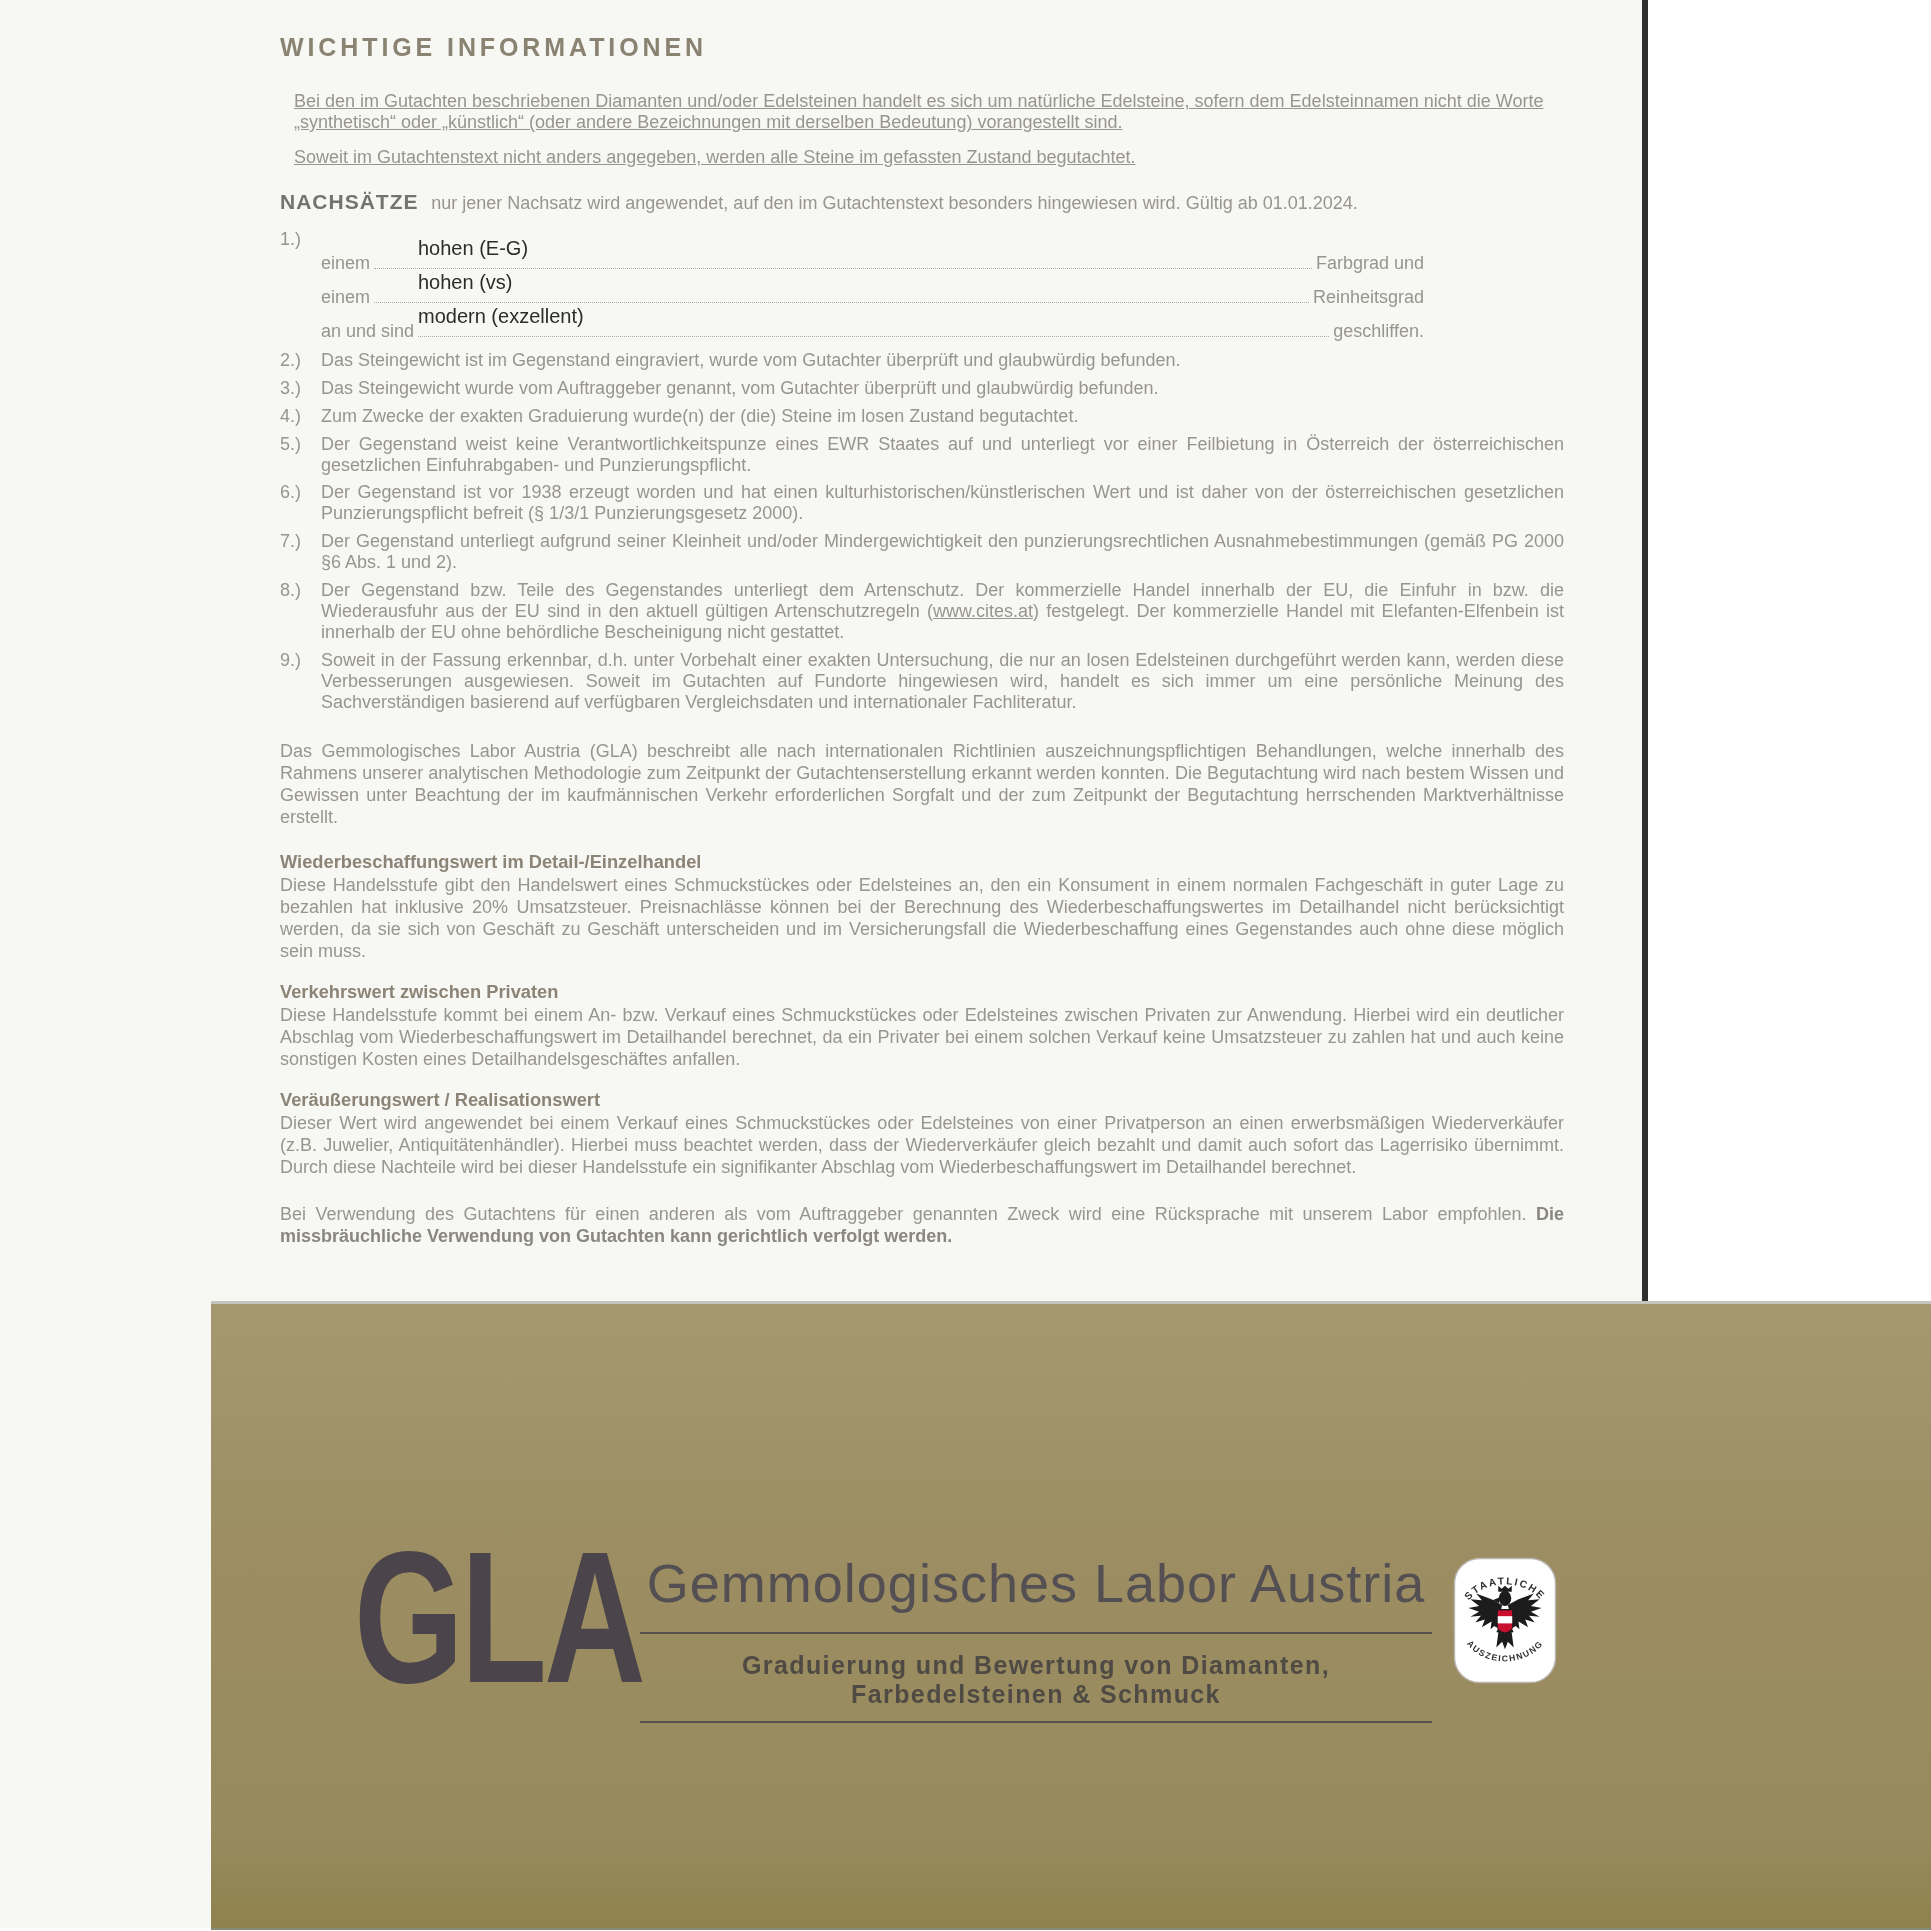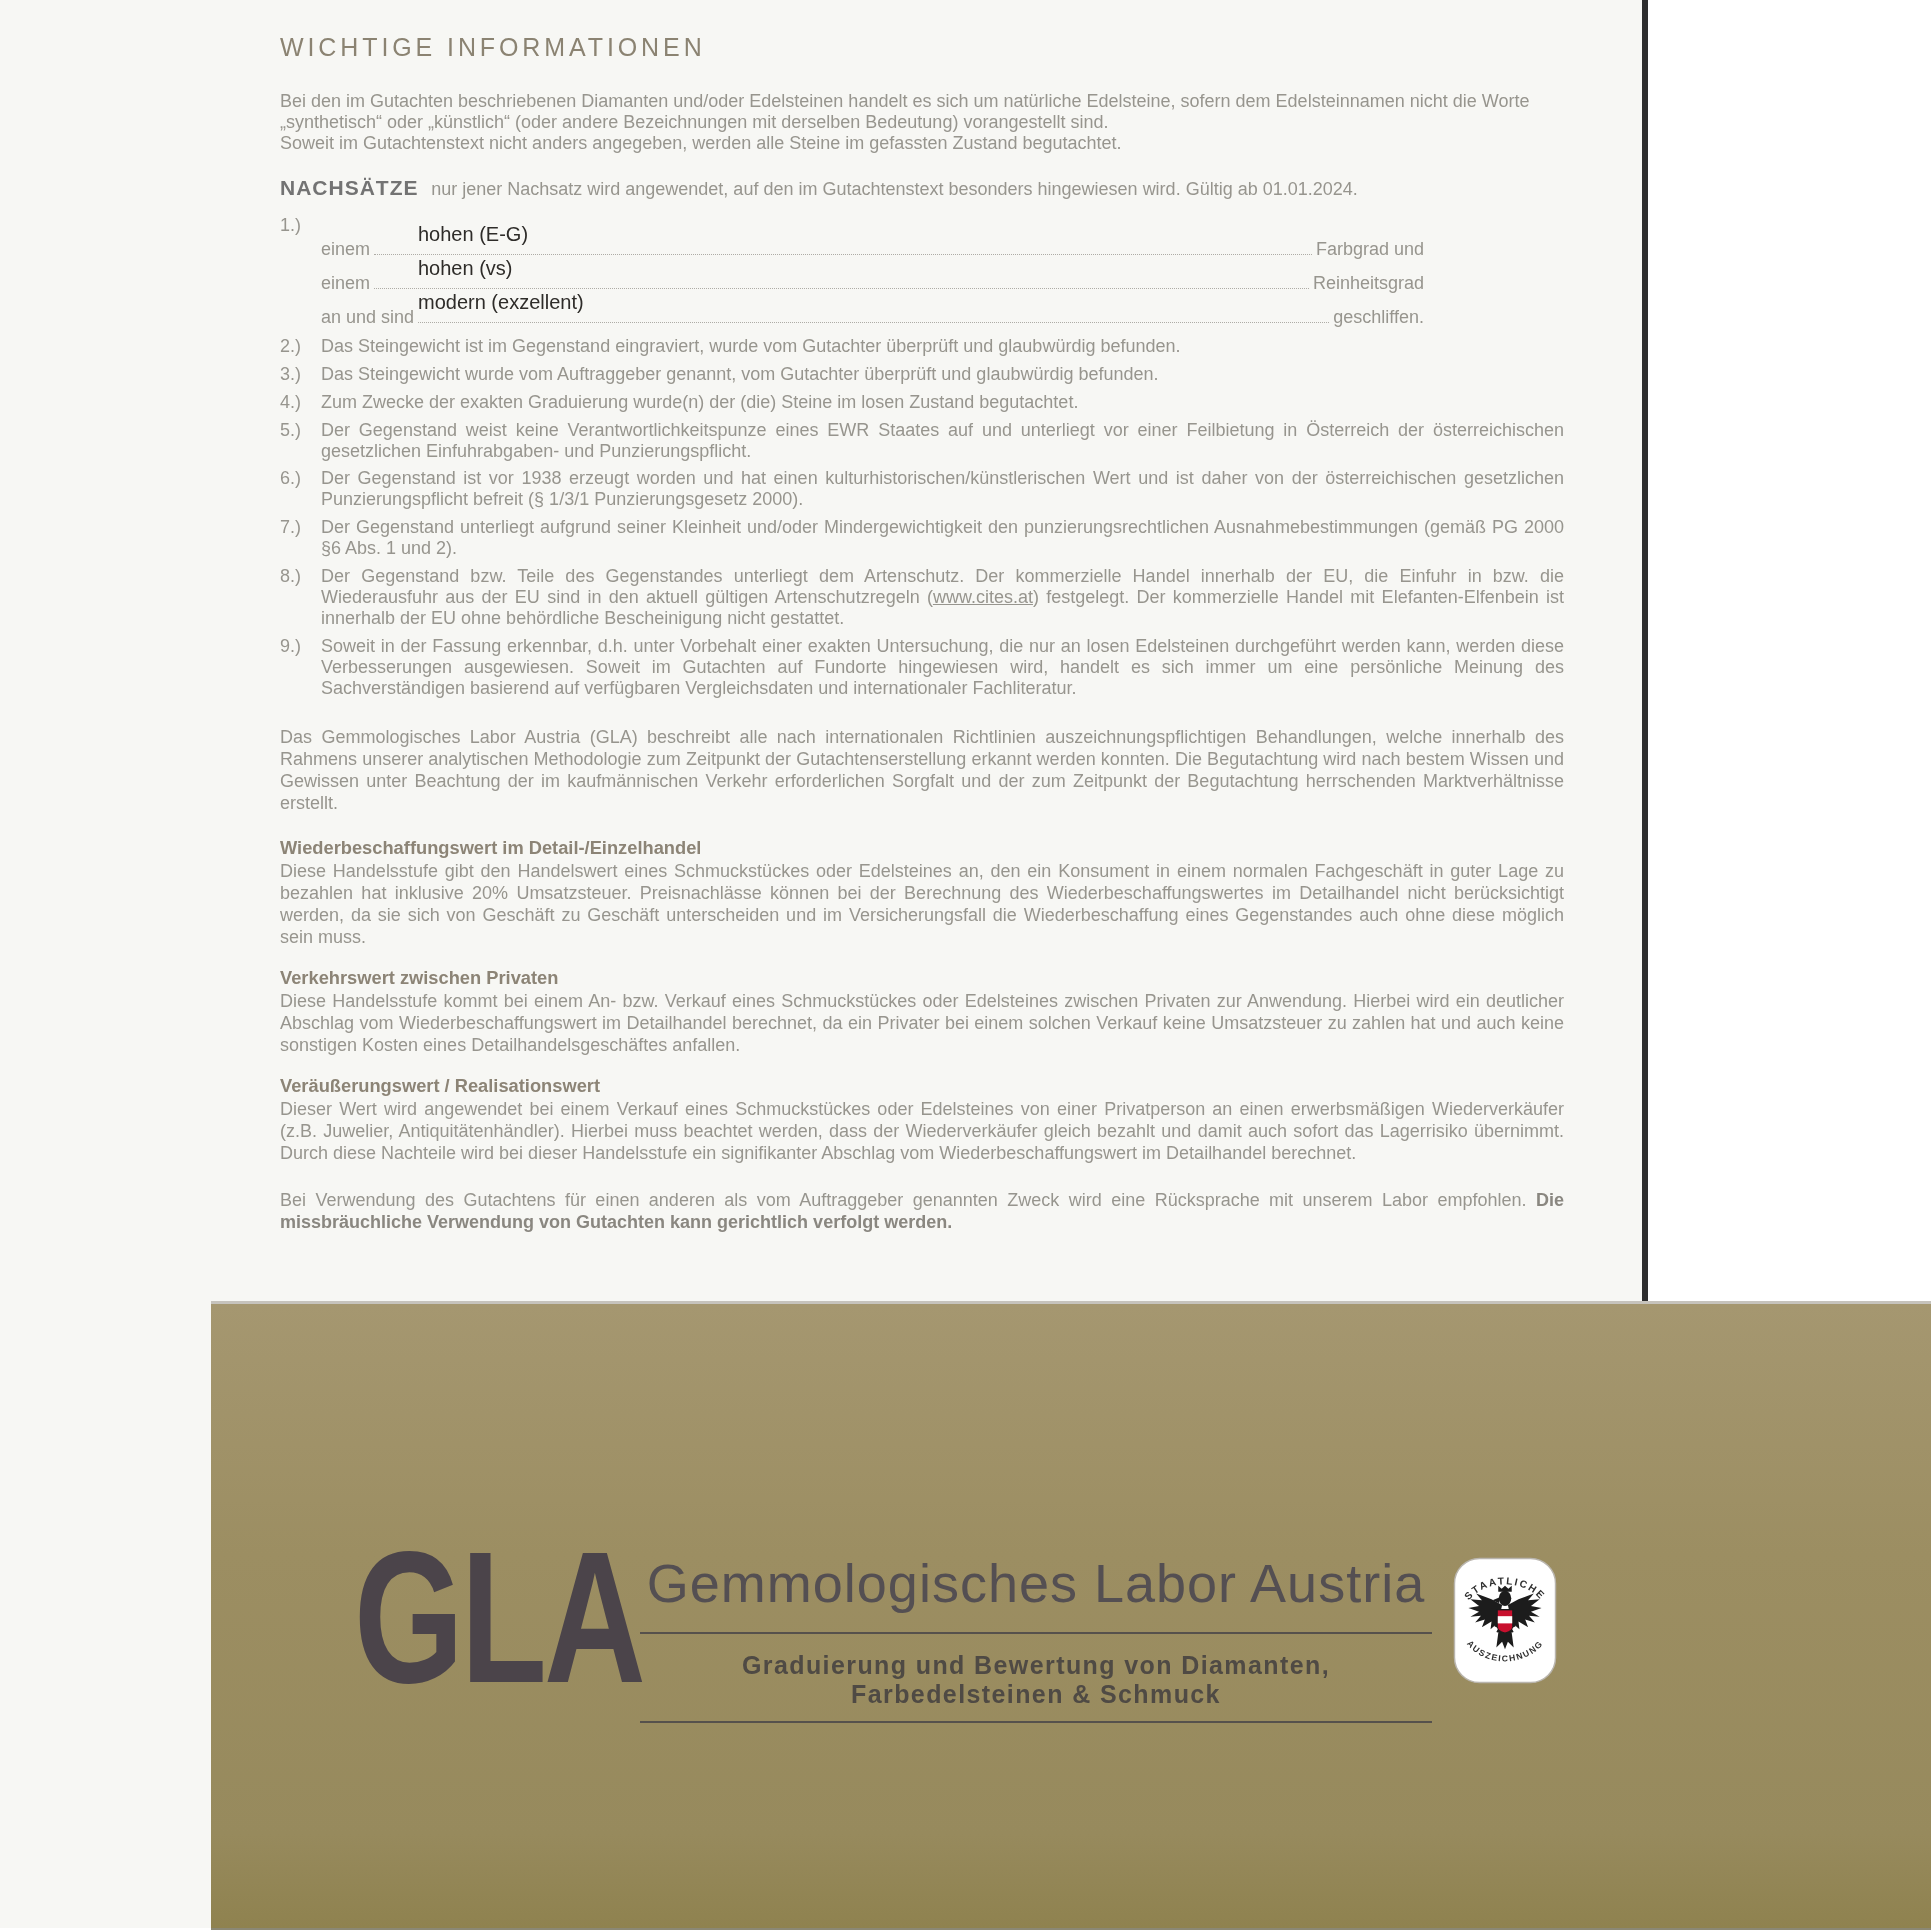--- a/index.html
+++ b/index.html
@@ -9,24 +9,24 @@
   }
   .paper{
     position:absolute;left:0;top:0;width:1642px;height:1928px;
     background:#f7f7f4;border-right:6.8px solid #2e2e2e;
   }
   .content{
     position:absolute;left:280px;top:37px;width:1284px;
     color:#97958e;font-size:18px;line-height:21px;
   }
   .title{
-    font-size:25px;font-weight:normal;letter-spacing:3.9px;color:#8b8372;
+    font-size:25px;font-weight:bold;letter-spacing:3.9px;color:#8b8372;
     margin:0 0 33px 0;
   }
-  .intro p{margin:0;}
+  .intro p{margin:14px;text-decoration:underline;}
   .intro{margin-bottom:23px;}
   .nach-line{margin-bottom:15.4px;}
   .nach-head{font-weight:bold;font-size:21px;color:#737373;letter-spacing:1px;margin-right:7.7px;}
   .item{display:flex;margin-bottom:6.8px;}
   .item-num{flex:none;width:41px;}
   .item-text{flex:1;text-align:justify;}
   .item-text p{margin:0;text-align:justify;}
   .fills{margin-top:12px;text-decoration:underline;}
   .fill-group{position:relative;height:34px;}
   .fill-value{

